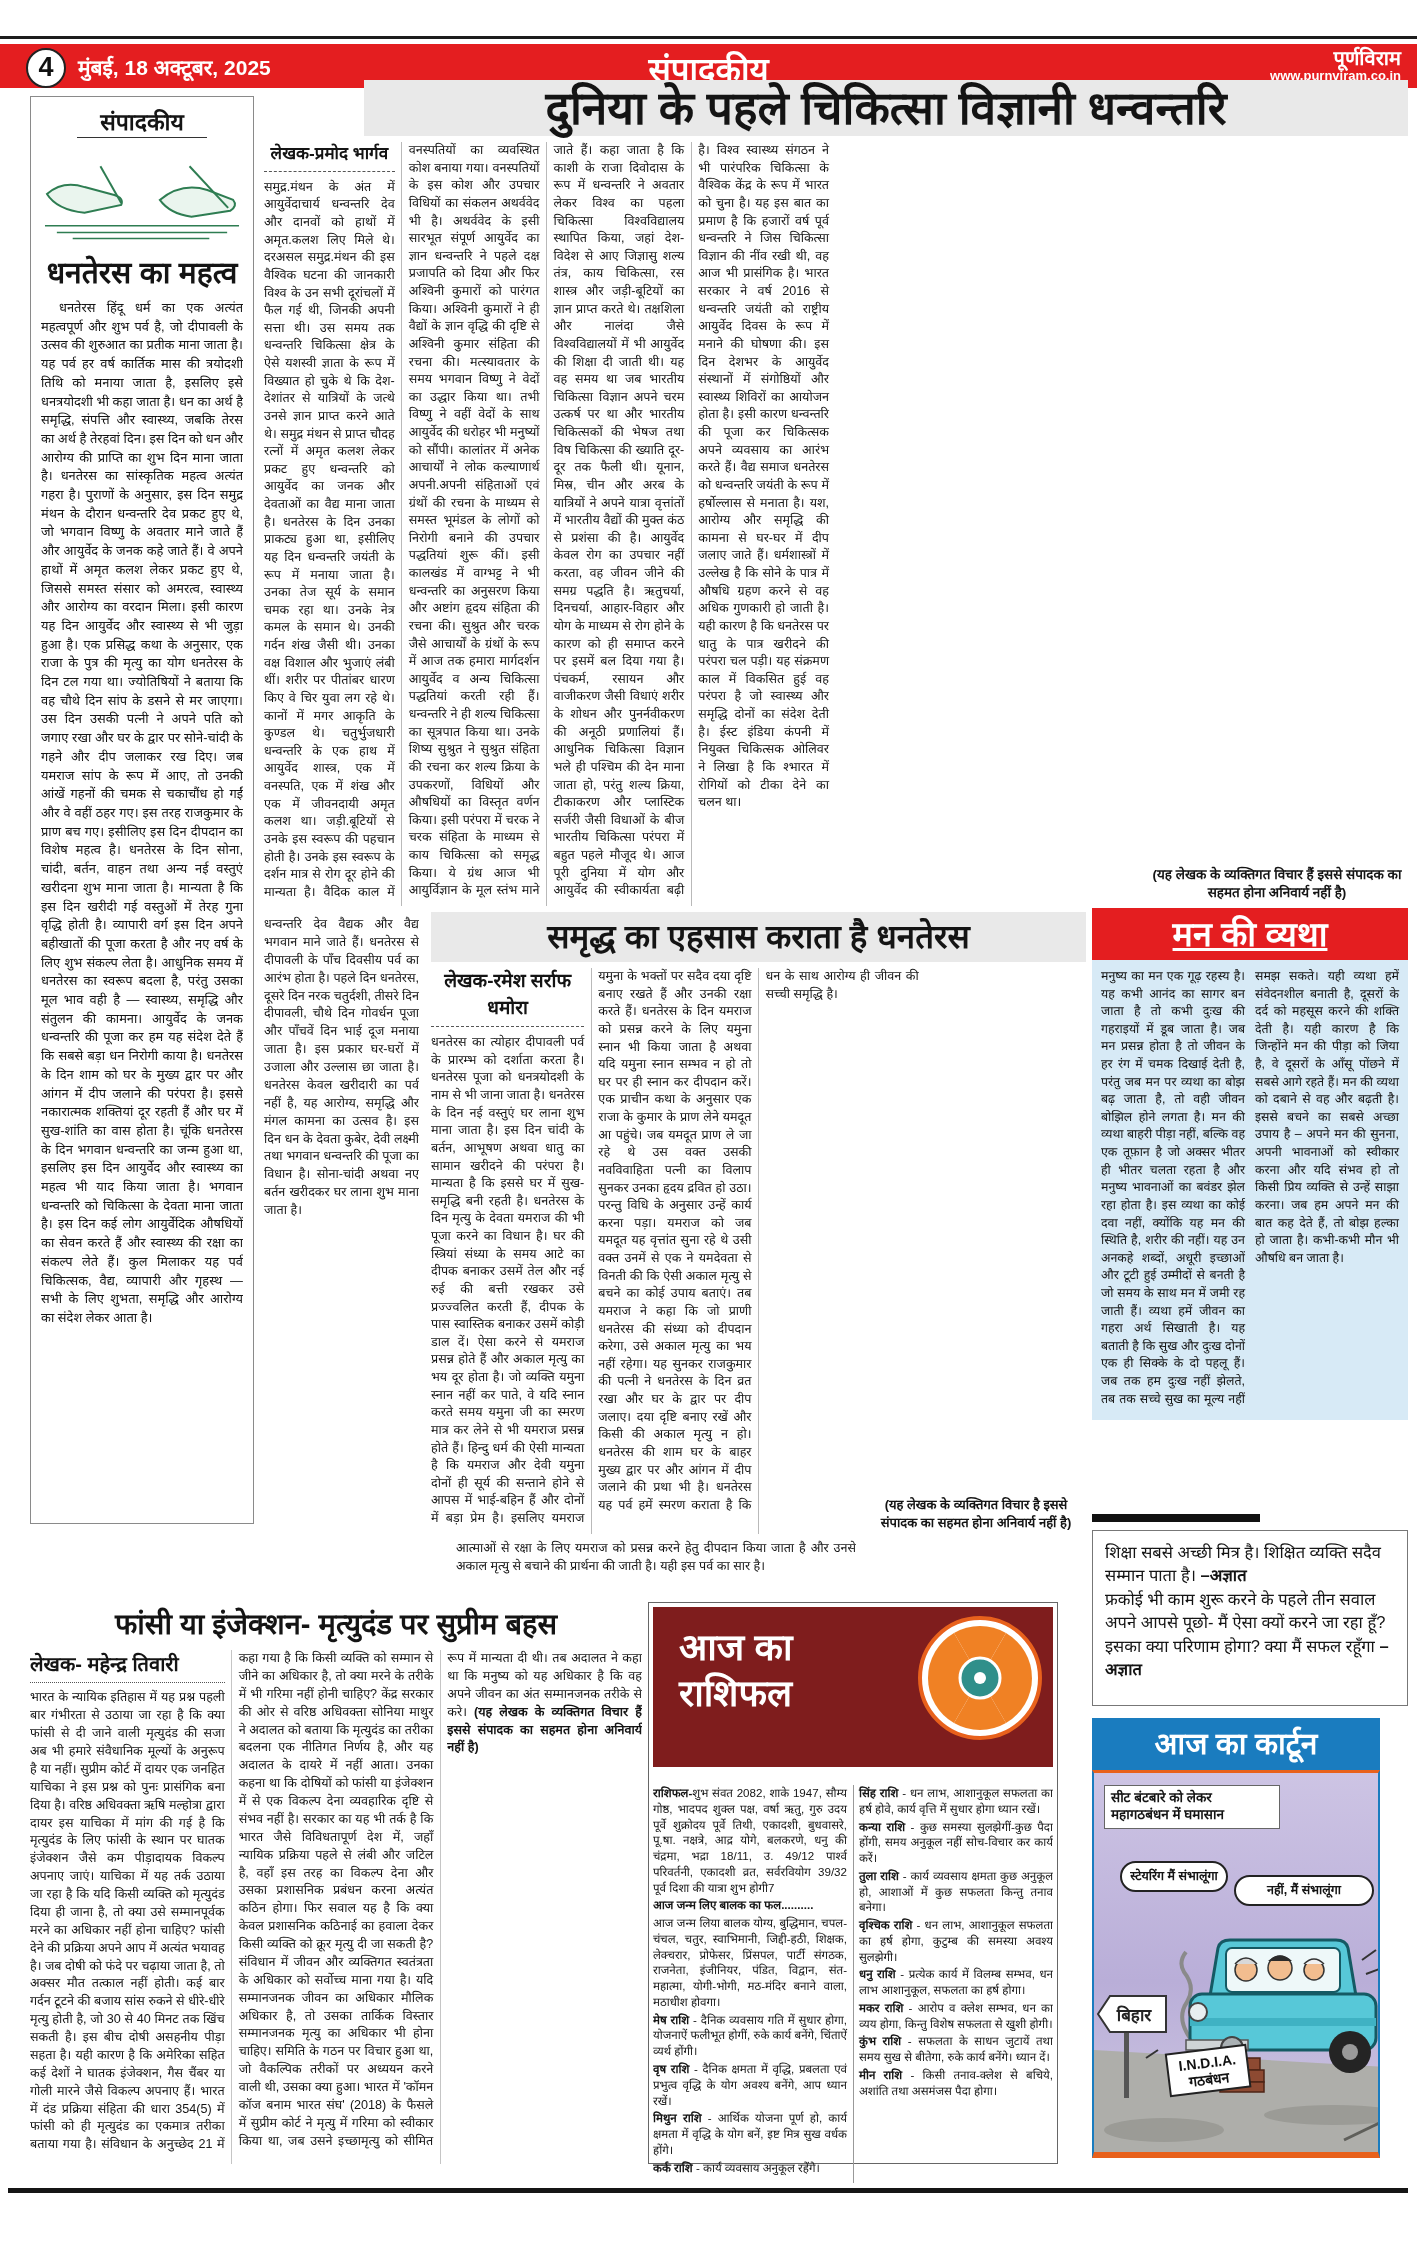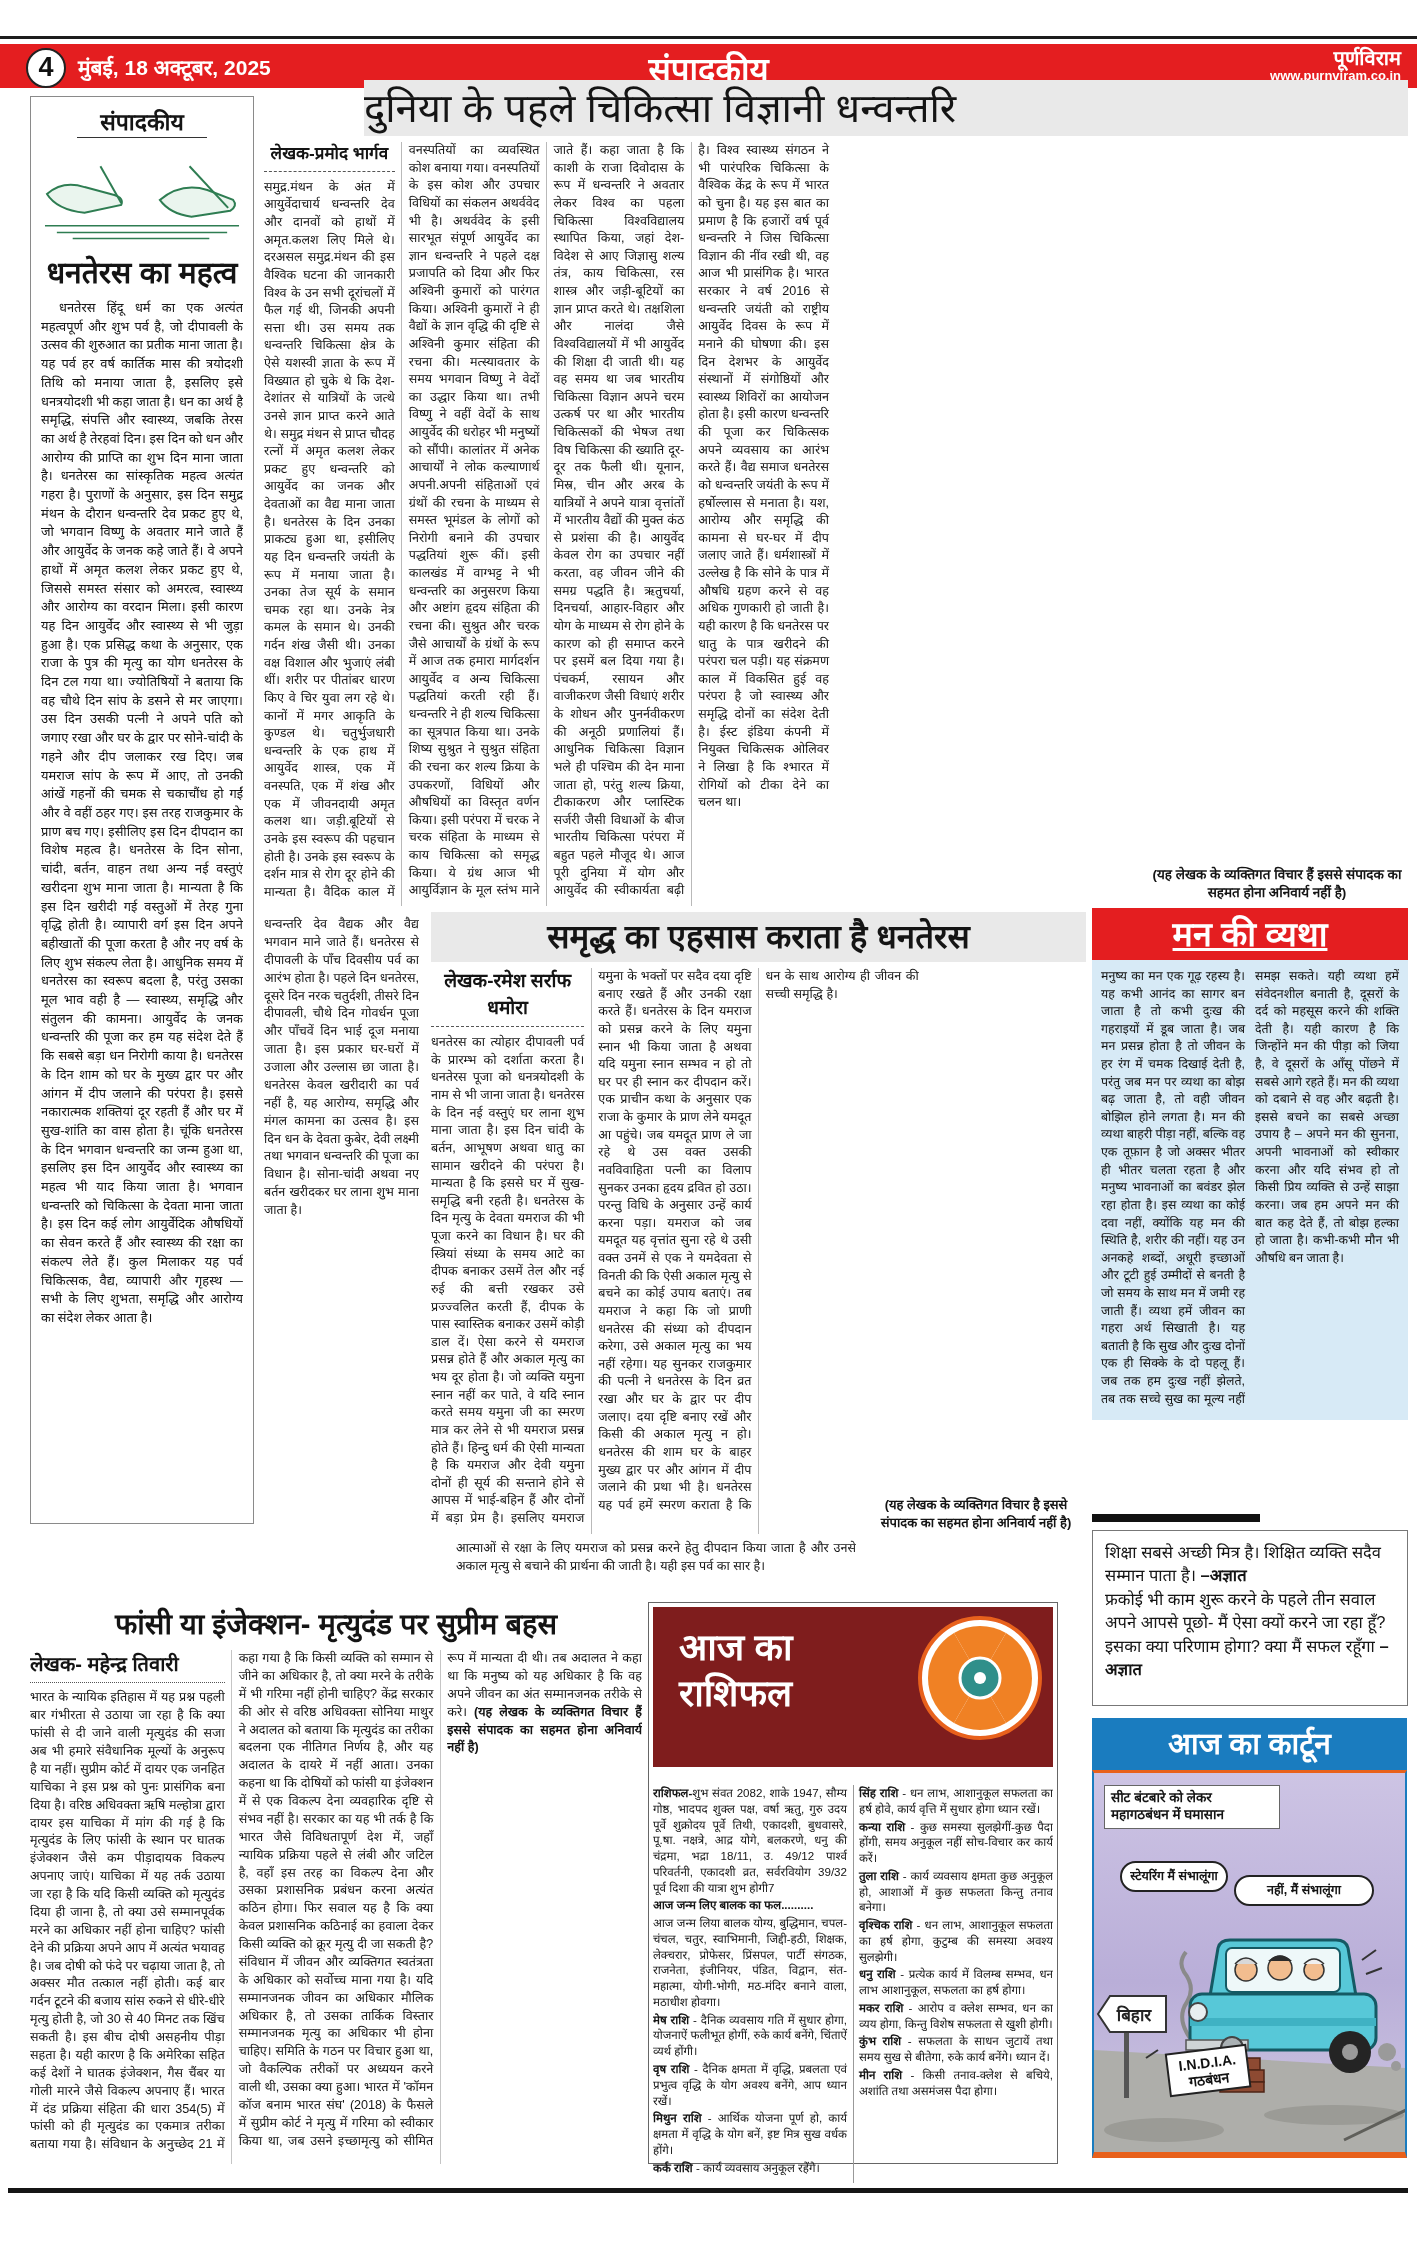--- a/index.html
+++ b/index.html
@@ -22,21 +22,21 @@
 
   
   #editorial{left:30px;top:96px;width:224px;height:1428px;border:1px solid #8a8a8a;padding:8px 10px;box-sizing:border-box;}
   #editorial-label{text-align:center;font-weight:bold;font-size:23px;border-bottom:1px solid #333;width:130px;margin:0 auto 4px auto;}
   #editorial-title{text-align:center;font-weight:bold;font-size:30px;margin:6px 0 10px 0;line-height:1.1;}
   #editorial-body{font-size:12.9px;line-height:1.45;height:1160px;overflow:hidden;text-indent:18px;}
 
   
   #lead{left:264px;top:80px;width:1144px;height:826px;}
   #lead-strip{left:100px;top:0;width:1044px;height:56px;background:#e9e9e9;}
-  #lead-title{width:100%;font-weight:normal;font-size:40px;line-height:56px;}
+  #lead-title{width:100%;text-align:center;font-weight:bold;font-size:46px;line-height:56px;}
   #lead-bodywrap{left:0;top:62px;width:1144px;height:764px;column-count:8;column-gap:14px;
                  column-rule:1px solid #b9b9b9;column-fill:auto;font-size:12.6px;line-height:1.4;}
   .byline{font-weight:bold;font-size:17px;text-align:center;padding-bottom:5px;margin-bottom:7px;
           border-bottom:1px dashed #555;}
   #lead-disclaimer{right:4px;bottom:2px;width:250px;background:#fff;font-weight:bold;font-size:13.5px;
                    text-align:center;line-height:1.35;padding:2px;}
 
   
   #dhanteras{left:264px;top:912px;width:822px;height:622px;}
   #dh-leadin{left:0;top:4px;width:155px;height:614px;font-size:12.6px;line-height:1.42;overflow:hidden;}
@@ -80,21 +80,21 @@
   #rf-banner{position:relative;height:160px;background:#7f1d1d;color:#fff;overflow:hidden;}
   #rf-title{position:absolute;left:26px;top:18px;font-weight:bold;font-size:37px;line-height:1.25;}
   #rf-wheel{position:absolute;right:10px;top:8px;}
   #rf-body{height:398px;margin-top:18px;column-count:2;column-gap:12px;column-rule:1px solid #999;
            column-fill:auto;font-size:11.6px;line-height:1.36;overflow:hidden;}
   #rf-body p{margin:0 0 2px 0;}
   .sign-name{font-weight:bold;}
   .rf-head{font-weight:bold;}
 
   
-  #cartoon{left:1092px;top:1718px;width:315px;height:448px;}
+  #cartoon{left:1092px;top:1718px;width:288px;height:448px;}
   #cartoon-header{height:52px;background:#1a7cbf;}
   #cartoon-title{text-align:center;color:#fff;font-weight:bold;font-size:30px;line-height:52px;}
   #cartoon-body{position:relative;height:388px;background:linear-gradient(#cdc4e4,#b9aed8 55%,#cfc8e2);
                 border:2px solid #1a7cbf;border-top:3px solid #e8611c;border-bottom:6px solid #e8611c;
                 box-sizing:border-box;overflow:hidden;}
   #cartoon-caption{position:absolute;left:10px;top:12px;width:162px;background:#fff;border:1px solid #666;
                    padding:4px 6px;font-weight:bold;font-size:13.5px;line-height:1.25;}
   .bubble{position:absolute;background:#fff;border:2px solid #222;border-radius:22px;text-align:center;
           font-weight:bold;font-size:12.5px;line-height:1.2;padding:6px 8px;}
   #bubble-left{left:26px;top:88px;width:88px;}

